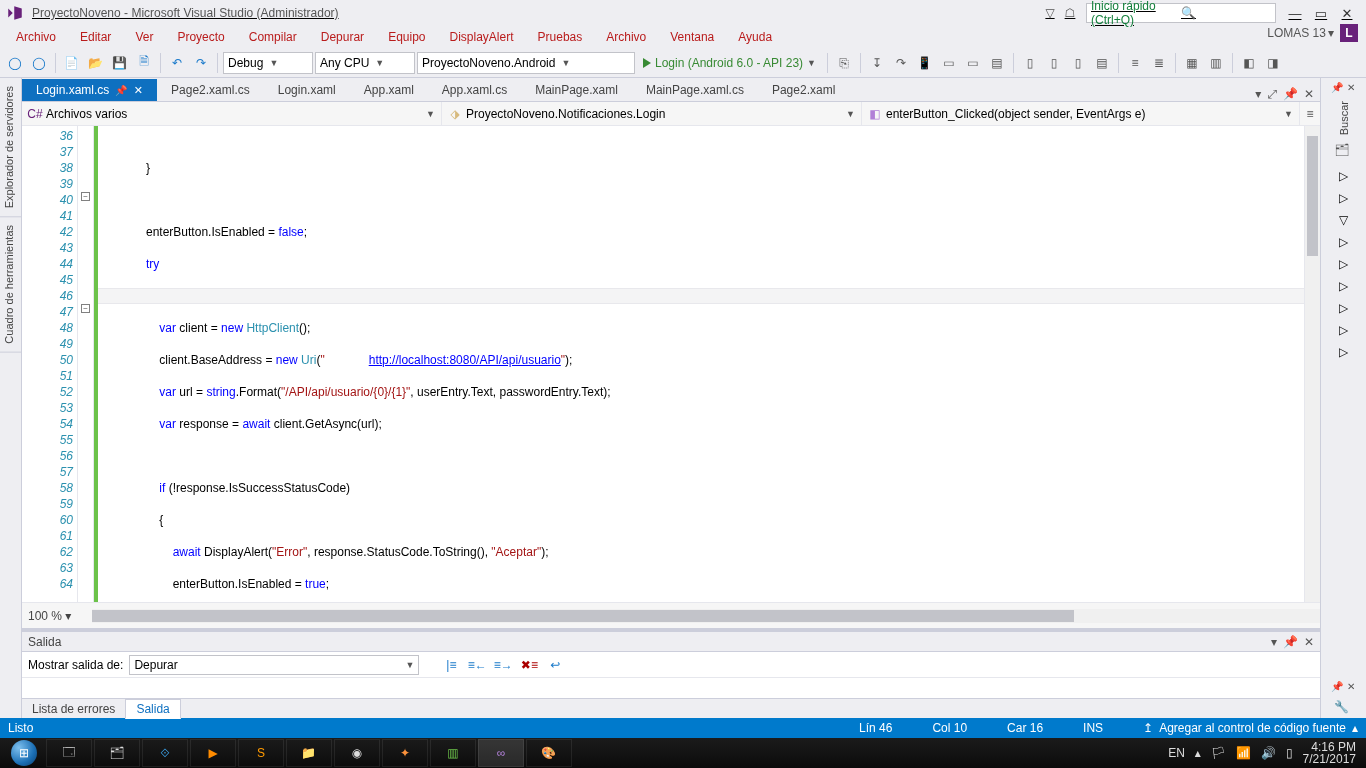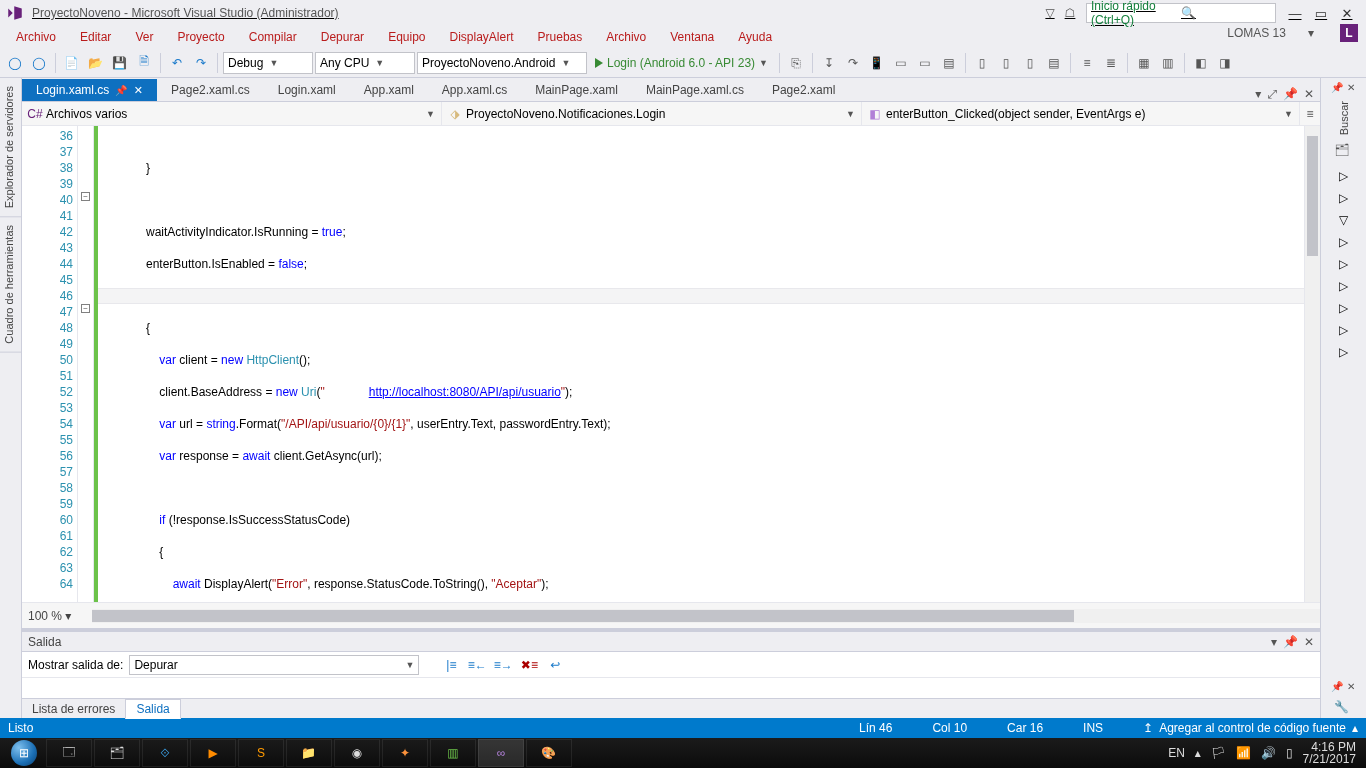--- a/index.html
+++ b/index.html
@@ -43,21 +43,21 @@
   .doctab .pin { font-size:10px; }
   .doctab .x { font-size:11px; }
   .doctabs .tools { margin-left:auto; display:flex; gap:6px; padding-right:6px; color:#555; font-size:11px;}
   
   .ctxbar { height: 24px; display:flex; border-bottom: 1px solid #e6e7ed; background:#f6f6f6;}
   .ctxbar .combo { flex:1; display:flex; align-items:center; border-right:1px solid #e6e7ed; padding: 0 6px; gap:4px; overflow:hidden; white-space:nowrap;}
   .ctxbar .combo .ico { width:14px; height:14px; display:flex; align-items:center; justify-content:center; color:#68217a; }
   .ctxbar .combo .arr { margin-left:auto; font-size:9px; color:#555;}
   
   .editor-wrap { flex:1; display:flex; min-height:0; background:#fff;}
-  .ed-gutter { width: 56px; border-right: 1px solid #e6e7ed; text-align:right; padding: 2px 4px 2px 0; color:#2b91af; font-family:Consolas,monospace; font-size:13px; position:relative; }
+  .ed-gutter { width: 56px; border-right: 1px solid #e6e7ed; text-align:right; padding: 2px 4px 2px 0; color:#2b91af; font-family:Consolas,monospace; font-size:13px; position:relative;font-style:italic; }
   .ed-gutter .ln { height: 16px; line-height:16px; }
   .ed-margin { width: 16px; border-right: 1px solid #e6e7ed; position:relative; }
   .ed-margin .fold { position:absolute; left:3px; width:9px; height:9px; border:1px solid #808080; font-size:8px; line-height:7px; text-align:center; color:#555; background:#fff;}
   .greenbar { width:4px; background: linear-gradient(#6cc24a,#6cc24a); }
   .code { flex:1; font-family: Consolas, monospace; font-size:13px; line-height:16px; padding: 2px 0 2px 8px; white-space:pre; overflow:hidden; position:relative;}
   .code .line { height:16px; }
   .hlrow { position:absolute; left:0; right:0; height:16px; background:#f4f4f5; border-top:1px solid #e8e8ec; border-bottom:1px solid #e8e8ec; }
   .kw { color:#0000ff; } .str { color:#a31515; } .typ { color:#2b91af; } .lnk{ color:#0000ff; text-decoration:underline;padding-left:44px;}
   .scroll-v { width:16px; background:#f0f0f0; border-left:1px solid #e6e7ed; position:relative;}
   .scroll-v .thumb { position:absolute; left:2px; right:2px; top:10px; height:120px; background:#c2c3c9; }
@@ -107,21 +107,21 @@
   <span class="ticon">☖</span>
   <div class="search">
     <span>Inicio rápido (Ctrl+Q)</span>
     <span>🔍</span>
   </div>
   <span class="winbtn">—</span>
   <span class="winbtn">▭</span>
   <span class="winbtn">✕</span>
 </div>
 
-<div style="position:absolute; top:24px; right:8px; display:flex; align-items:center;gap:20px;">
+<div style="position:absolute; top:24px; right:8px; display:flex; align-items:center;">
   <span class="user-name">LOMAS 13</span>
   <span style="color:#555;margin-left:2px;">▾</span>
   <span class="user-badge">L</span>
 </div>
 
 <div class="menubar">
   <span class="menu">Archivo</span>
   <span class="menu">Editar</span>
   <span class="menu">Ver</span>
   <span class="menu">Proyecto</span>
@@ -148,21 +148,21 @@
   <span class="tbtn">↷</span>
   <span class="tsep"></span>
   <div class="tdrop" style="width:90px">
       <span class="lbl">Debug</span>
       <span class="arr">▼</span>
     </div>
   <div class="tdrop" style="width:100px">
       <span class="lbl">Any CPU</span>
       <span class="arr">▼</span>
     </div>
-  <div class="tdrop" style="width:170px">
+  <div class="tdrop" style="width:218px">
       <span class="lbl">ProyectoNoveno.Android</span>
       <span class="arr">▼</span>
     </div>
   <div class="start">
     <span class="tri"></span>
     <span>Login (Android 6.0 - API 23)</span>
     <span style="font-size:9px;color:#555">▼</span>
   </div>
   <span class="tsep"></span>
   <span class="tbtn gray">⎘</span>
@@ -271,21 +271,20 @@
         </div>
       <div class="ed-margin">
         <div class="fold" style="top:66px">−</div>
         <div class="fold" style="top:178px">−</div>
       </div>
       <div class="greenbar"></div>
       <div class="code">
         <div class="hlrow" style="top:162px"></div>
 <div class="line"><span>            }</span></div>
 <div class="line"><span></span></div>
-<div class="line"><span>            waitActivityIndicator.IsRunning = </span><span class="kw">true</span><span>;</span></div>
 <div class="line"><span>            enterButton.IsEnabled = </span><span class="kw">false</span><span>;</span></div>
 <div class="line"><span class="kw">            try</span></div>
 <div class="line"><span>            {</span></div>
 <div class="line"><span>                </span><span class="kw">var</span><span> client = </span><span class="kw">new</span><span> </span><span class="typ">HttpClient</span><span>();</span></div>
 <div class="line"><span>                client.BaseAddress = </span><span class="kw">new</span><span> </span><span class="typ">Uri</span><span>(</span><span class="str">"</span><span class="lnk">http://localhost:8080/API/api/usuario</span><span class="str">"</span><span>);</span></div>
 <div class="line"><span>                </span><span class="kw">var</span><span> url = </span><span class="kw">string</span><span>.Format(</span><span class="str">"/API/api/usuario/{0}/{1}"</span><span>, userEntry.Text, passwordEntry.Text);</span></div>
 <div class="line"><span>                </span><span class="kw">var</span><span> response = </span><span class="kw">await</span><span> client.GetAsync(url);</span></div>
 <div class="line"><span></span></div>
 <div class="line"><span>                </span><span class="kw">if</span><span> (!response.IsSuccessStatusCode)</span></div>
 <div class="line"><span>                {</span></div>

